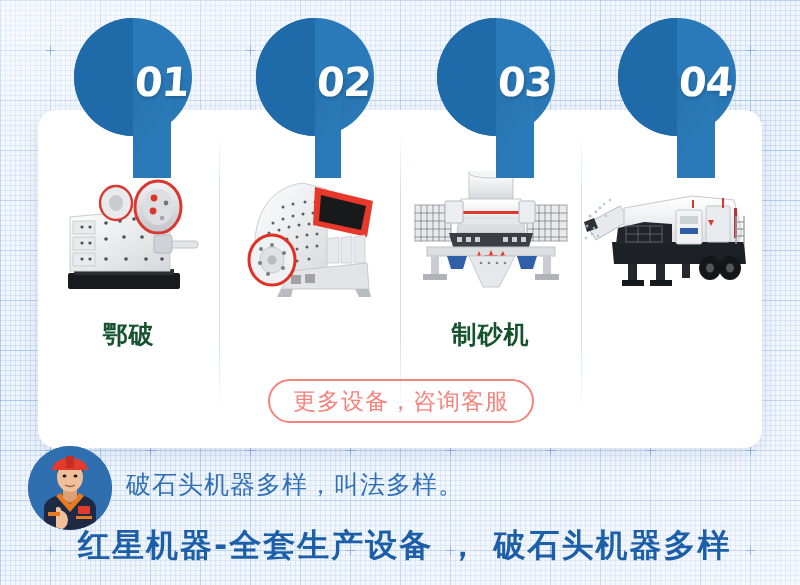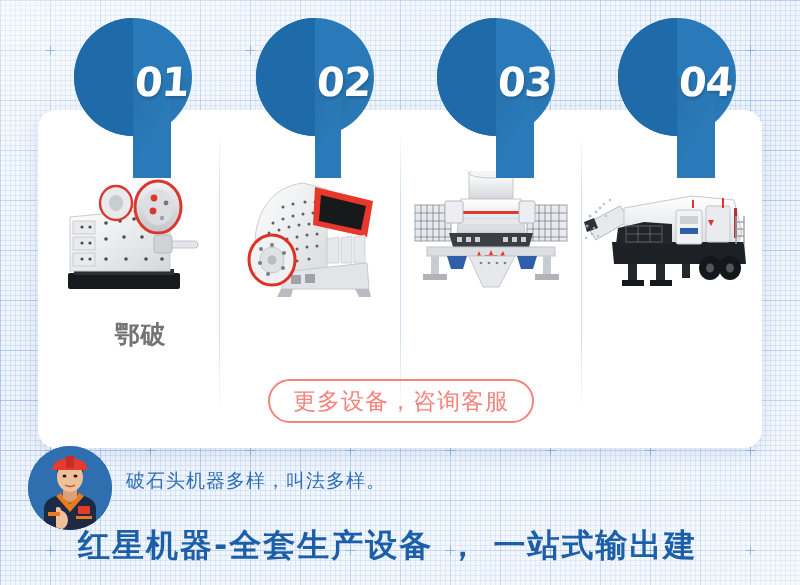--- a/index.html
+++ b/index.html
@@ -86,24 +86,24 @@
     text-shadow:1px 2px 3px rgba(0,0,0,.18);
   }
 
   
   .cell{ position:absolute; top:118px; width:181px; height:290px; }
   .cell .imgbox{
     position:absolute; left:0; top:40px; width:181px; height:150px;
     display:flex; align-items:center; justify-content:center;
   }
   .cell .cap{
-    position:absolute; left:12px; top:200px; width:181px;
+    position:absolute; left:0; top:200px; width:181px;
     text-align:center;
     font-family:"DejaVu Sans","Liberation Sans",sans-serif;
-    font-size:25px; font-weight:bold; color:#737373;
+    font-size:25px; font-weight:bold; color:#14532d;
     letter-spacing:1px;
   }
 
   
   #cta{
     position:absolute; left:268px; top:379px;
     width:266px; height:44px;
     border:2px solid #f4837c;
     border-radius:22px;
     display:flex; align-items:center; justify-content:center;
@@ -118,21 +118,21 @@
   
   #avatar{
     position:absolute; left:28px; top:446px;
     width:84px; height:84px; border-radius:50%;
     overflow:hidden;
     background:#2a6fb0;
   }
   #line1{
     position:absolute; left:126px; top:468px;
     font-family:Liberation Sans, sans-serif;
-    font-size:19px; color:#2f6fb5; letter-spacing:1px;
+    font-size:25px; color:#2f6fb5; letter-spacing:1px;
   }
   #line2{
     position:absolute; left:78px; top:524px;
     font-family:"DejaVu Sans","Liberation Sans",sans-serif;
     font-size:32px; font-weight:bold; color:#1c5fa8; letter-spacing:2px;
   }
 </style>
 </head>
 <body>
 
@@ -407,20 +407,21 @@
         <circle cx="84" cy="92" r="1.3"></circle>
           <circle cx="92" cy="92" r="1.3"></circle>
       </g>
 
       <rect x="18" y="85" width="8" height="20" fill="#c9ccd0"></rect>
       <rect x="130" y="85" width="8" height="20" fill="#c9ccd0"></rect>
       <rect x="10" y="103" width="24" height="6" fill="#b0b4b9"></rect>
       <rect x="122" y="103" width="24" height="6" fill="#b0b4b9"></rect>
     </svg>
   </div>
+  <div class="cap">制砂机</div>
 </div>
 
 <div class="cell" style="left:581px;">
   <div class="imgbox">
     <svg width="176" height="122" viewBox="0 0 176 122">
       <defs>
         <linearGradient id="g4a" x1="0" y1="0" x2="0" y2="1">
           <stop offset="0" stop-color="#ffffff"></stop>
             <stop offset="1" stop-color="#d2d4d8"></stop>
         </linearGradient>
@@ -565,13 +566,13 @@
 
     <path d="M18 84 L18 70 C18 64 24 61 28 61 L28 84 Z" fill="#1e2a44"></path>
     <rect x="20" y="66" width="12" height="4" fill="#e87a20"></rect>
 
     <rect x="50" y="60" width="12" height="8" rx="1" fill="#e53b2e"></rect>
     <rect x="48" y="70" width="16" height="3" fill="#e87a20"></rect>
   </svg>
 </div>
 
 <div id="line1">破石头机器多样，叫法多样。</div>
-<div id="line2">红星机器-全套生产设备 ， 一站式输出建</div>
+<div id="line2">红星机器-全套生产设备 ， 破石头机器多样</div>
 
 </body></html>

